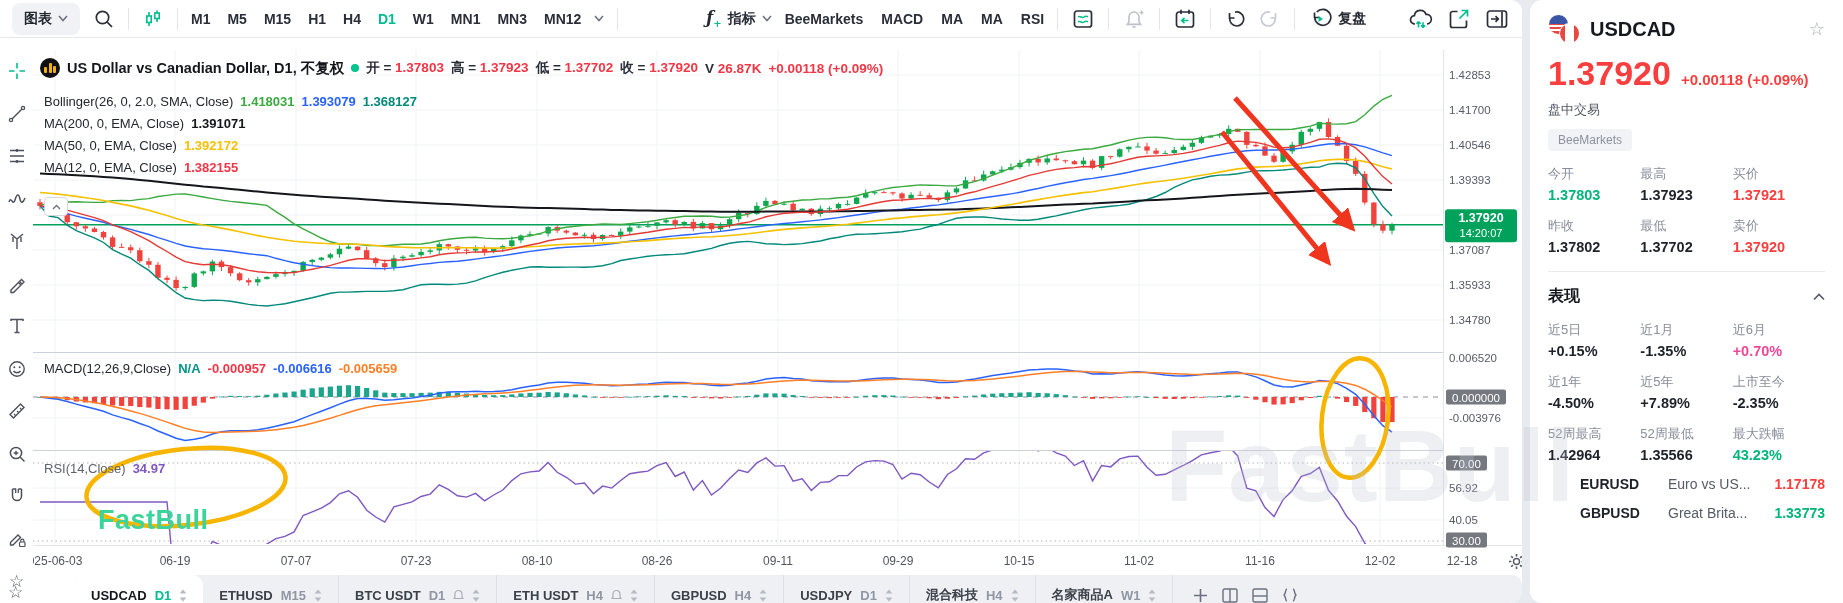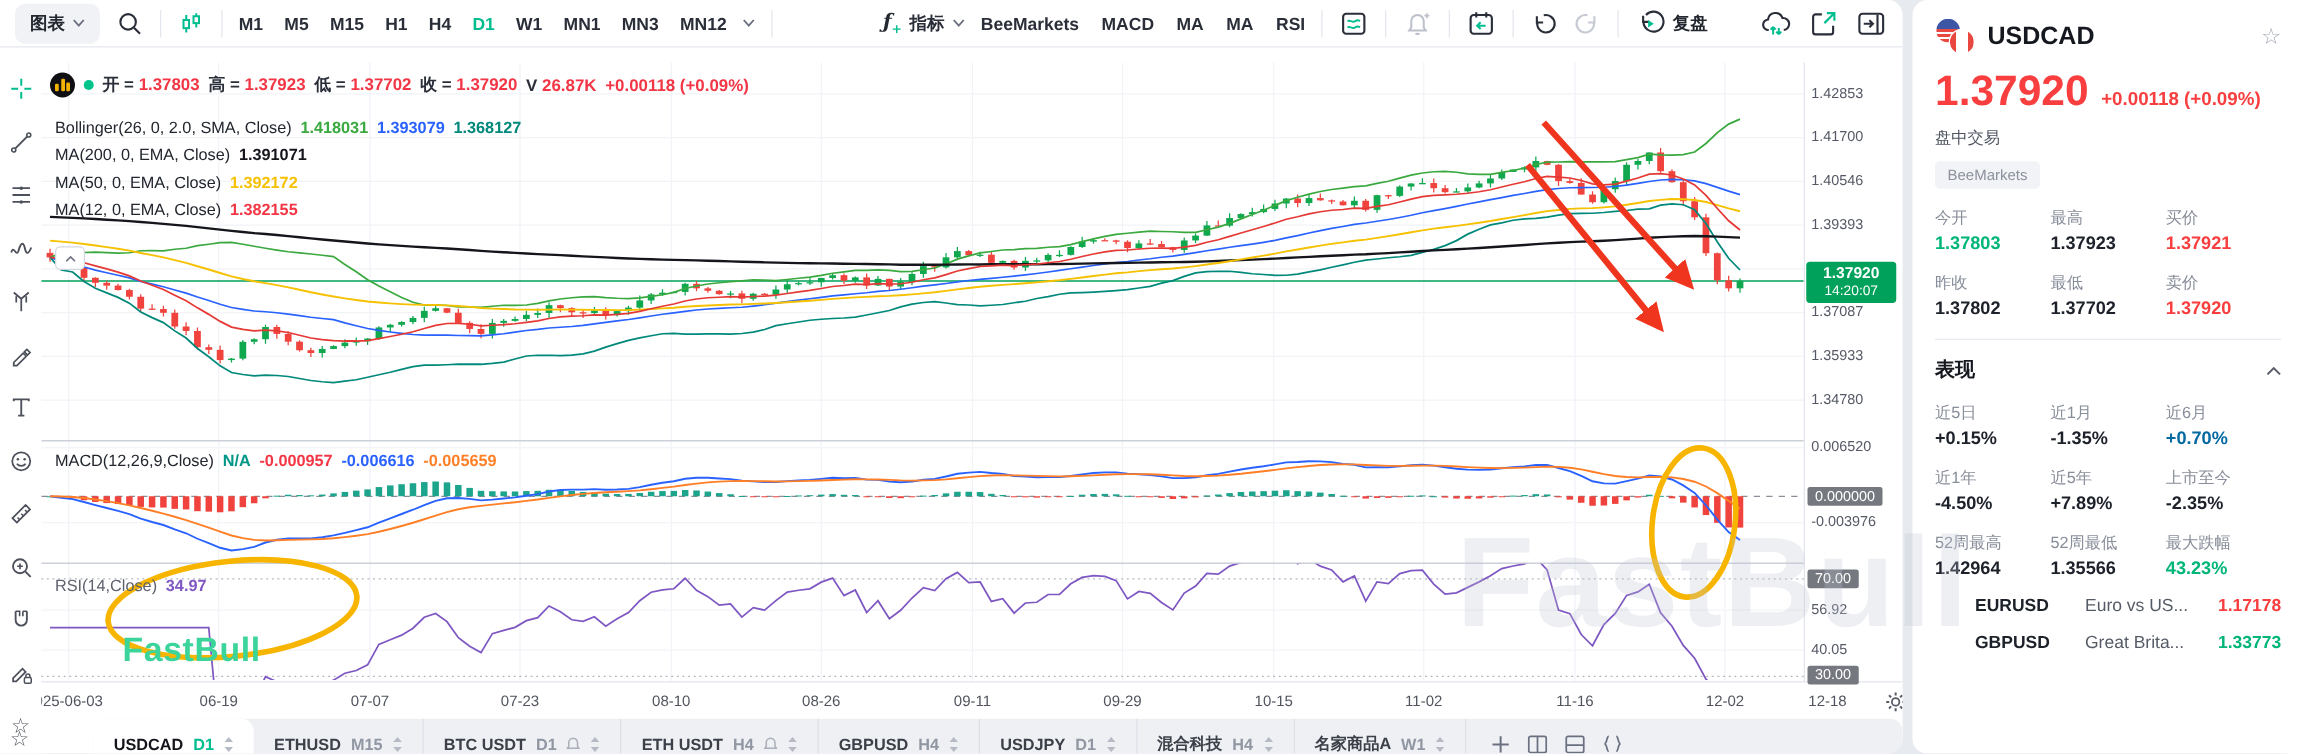--- a/index.html
+++ b/index.html
@@ -833,20 +833,21 @@
           <ellipse cx="1355" cy="418" rx="33" ry="60" fill="none" stroke="#f7b500" stroke-width="4.5" transform="rotate(7 1355 418)"></ellipse>
         </g>
       </svg>
 
     <div id="chart-title">
       <span class="mini-logo">
           <i></i>
           <i></i>
           <i></i>
         </span>
+      <span>US Dollar vs Canadian Dollar, D1, 不复权</span>
       <span class="live-dot"></span>
       <span class="ohlc"><span>开 =</span> <b>1.37803</b></span>
       <span class="ohlc"><span>高 =</span> <b>1.37923</b></span>
       <span class="ohlc"><span>低 =</span> <b>1.37702</b></span>
       <span class="ohlc"><span>收 =</span> <b>1.37920</b></span>
       <span class="ohlc"><span>V</span> <b>26.87K</b></span>
       <span class="ohlc"><b>+0.00118 (+0.09%)</b></span>
     </div>
 
     <div id="legend-rows">
@@ -1061,21 +1062,21 @@
           <div class="stat">
             <div class="lb">近5日</div>
             <div class="vl" style="color: rgb(29, 33, 42);">+0.15%</div>
           </div>
           <div class="stat">
             <div class="lb">近1月</div>
             <div class="vl" style="color: rgb(29, 33, 42);">-1.35%</div>
           </div>
           <div class="stat">
             <div class="lb">近6月</div>
-            <div class="vl" style="color: #0369a1;">+0.70%</div>
+            <div class="vl" style="color: #ec4899;">+0.70%</div>
           </div>
           <div class="stat">
             <div class="lb">近1年</div>
             <div class="vl" style="color: rgb(29, 33, 42);">-4.50%</div>
           </div>
           <div class="stat">
             <div class="lb">近5年</div>
             <div class="vl" style="color: rgb(29, 33, 42);">+7.89%</div>
           </div>
           <div class="stat">

